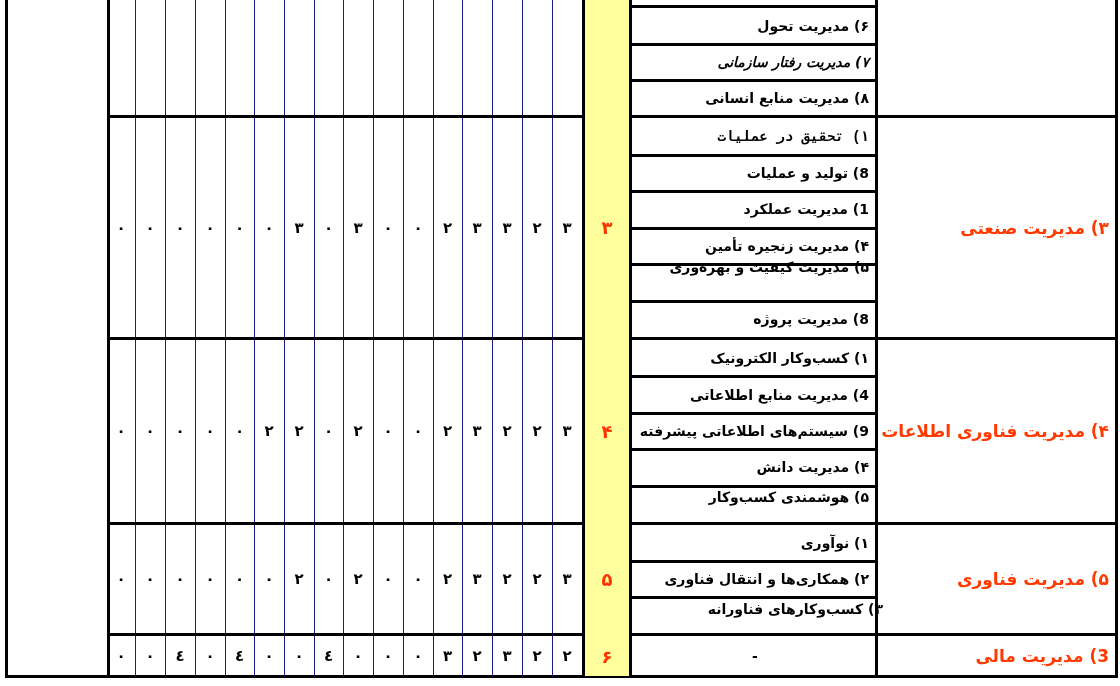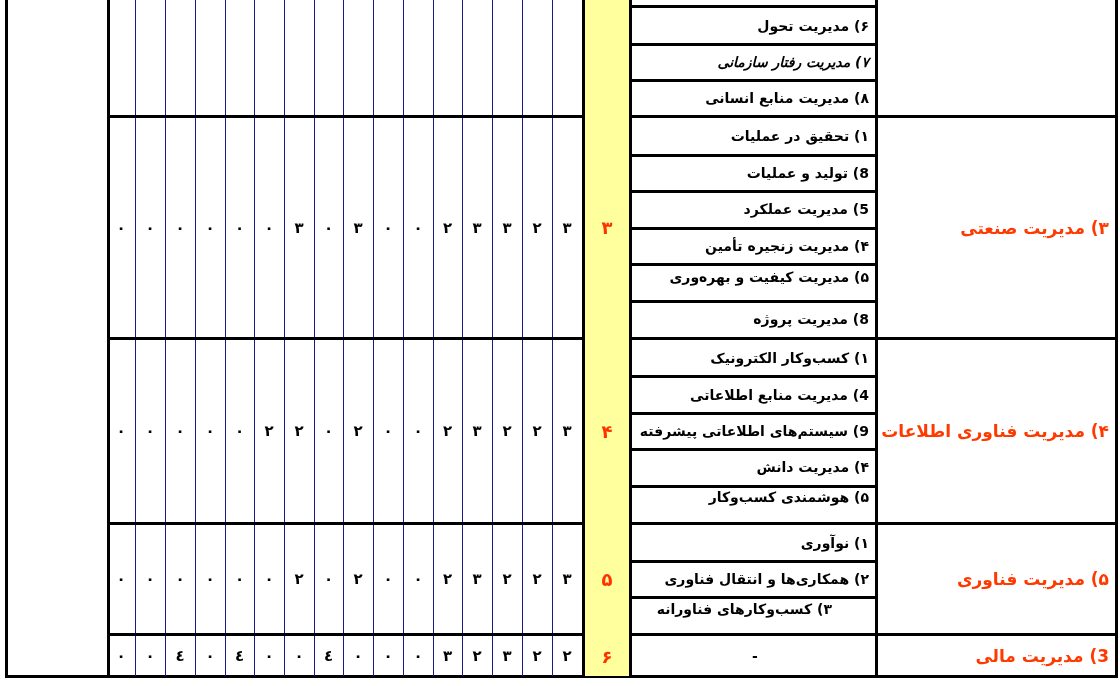--- a/index.html
+++ b/index.html
@@ -57,45 +57,45 @@
 <div class="abs hthick" style="left:632px;top:522px;width:486px"></div>
 <div class="abs hthick" style="left:632px;top:633px;width:486px"></div>
 
 <div id="subrows">
     <div class="abs hthin" style="left: 632px; top: 5px; width: 246px;"></div>
     <div class="abs sub" style="left: 635px; width: 240px; top: 7px; height: 37px;">۶) مدیریت تحول</div>
     <div class="abs hthin" style="left: 632px; width: 246px; top: 43px;"></div>
     <div class="abs sub" style="left: 635px; width: 240px; top: 44px; height: 36px; font-style: italic;">۷) مدیریت رفتار سازمانی</div>
     <div class="abs hthin" style="left: 632px; width: 246px; top: 79px;"></div>
     <div class="abs sub" style="left: 635px; width: 240px; top: 80px; height: 35px;">۸) مدیریت منابع انسانی</div>
-    <div class="abs sub" style="left: 635px; width: 240px; top: 118px; height: 36.5px;">۱) تحقیق در عملیات</div>
+    <div class="abs sub" style="left: 635px; width: 240px; top: 118px; height: 36.5px; font-family: Liberation Mono, monospace;">۱) تحقیق در عملیات</div>
     <div class="abs hthin" style="left: 632px; width: 246px; top: 153.5px;"></div>
     <div class="abs sub" style="left: 635px; width: 240px; top: 154.5px; height: 36.5px;">8) تولید و عملیات</div>
     <div class="abs hthin" style="left: 632px; width: 246px; top: 190px;"></div>
-    <div class="abs sub" style="left: 635px; width: 240px; top: 191px; height: 36.5px;">5) مدیریت عملکرد</div>
+    <div class="abs sub" style="left: 635px; width: 240px; top: 191px; height: 36.5px;">1) مدیریت عملکرد</div>
     <div class="abs hthin" style="left: 632px; width: 246px; top: 226.5px;"></div>
     <div class="abs sub" style="left: 635px; width: 240px; top: 227.5px; height: 36.5px;">۴) مدیریت زنجیره تأمین</div>
     <div class="abs hthin" style="left: 632px; width: 246px; top: 263px;"></div>
-    <div class="abs sub" style="left: 635px; width: 240px; top: 262px; height: 30px;">۵) مدیریت کیفیت و بهره‌وری</div>
+    <div class="abs sub" style="left: 635px; width: 240px; top: 252px; height: 30px;">۵) مدیریت کیفیت و بهره‌وری</div>
     <div class="abs hthin" style="left: 632px; width: 246px; top: 299.5px;"></div>
     <div class="abs sub" style="left: 635px; width: 240px; top: 300.5px; height: 36.5px;">8) مدیریت پروژه</div>
     <div class="abs sub" style="left: 635px; width: 240px; top: 340px; height: 36.4px;">۱) کسب‌وکار الکترونیک</div>
     <div class="abs hthin" style="left: 632px; width: 246px; top: 375.4px;"></div>
     <div class="abs sub" style="left: 635px; width: 240px; top: 376.4px; height: 36.4px;">4) مدیریت منابع اطلاعاتی</div>
     <div class="abs hthin" style="left: 632px; width: 246px; top: 411.8px;"></div>
     <div class="abs sub" style="left: 635px; width: 240px; top: 412.8px; height: 36.4px;">9) سیستم‌های اطلاعاتی پیشرفته</div>
     <div class="abs hthin" style="left: 632px; width: 246px; top: 448.2px;"></div>
     <div class="abs sub" style="left: 635px; width: 240px; top: 449.2px; height: 36.4px;">۴) مدیریت دانش</div>
     <div class="abs hthin" style="left: 632px; width: 246px; top: 484.6px;"></div>
     <div class="abs sub" style="left: 635px; width: 240px; top: 485.6px; height: 23px;">۵) هوشمندی کسب‌وکار</div>
     <div class="abs sub" style="left: 635px; width: 240px; top: 525px; height: 36px;">۱) نوآوری</div>
     <div class="abs hthin" style="left: 632px; width: 246px; top: 560px;"></div>
     <div class="abs sub" style="left: 635px; width: 240px; top: 561px; height: 36px;">۲) همکاری‌ها و انتقال فناوری</div>
     <div class="abs hthin" style="left: 632px; width: 246px; top: 596px;"></div>
-    <div class="abs sub" style="left: 598px; width: 240px; top: 597px; height: 24px;">۳) کسب‌وکارهای فناورانه</div>
+    <div class="abs sub" style="left: 649px; width: 240px; top: 597px; height: 24px;">۳) کسب‌وکارهای فناورانه</div>
     <div class="abs sub" style="left: 635px; width: 240px; top: 636px; height: 40px; justify-content: center; padding-right: 0px;">-</div>
   </div>
 
 <div id="valrows">
     <div class="abs cell" style="left: 552px; width: 30px; top: 118px; height: 219px;">۳</div>
     <div class="abs cell" style="left: 522px; width: 30px; top: 118px; height: 219px;">۲</div>
     <div class="abs cell" style="left: 492px; width: 30px; top: 118px; height: 219px;">۳</div>
     <div class="abs cell" style="left: 462px; width: 30px; top: 118px; height: 219px;">۳</div>
     <div class="abs cell" style="left: 433px; width: 29px; top: 118px; height: 219px;">۲</div>
     <div class="abs cell" style="left: 403px; width: 30px; top: 118px; height: 219px;">۰</div>

